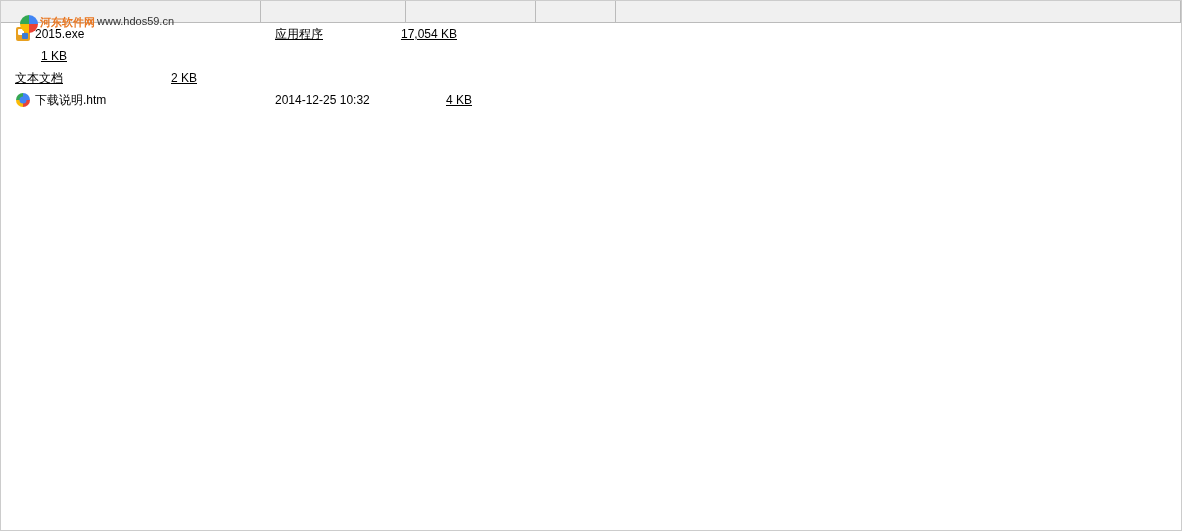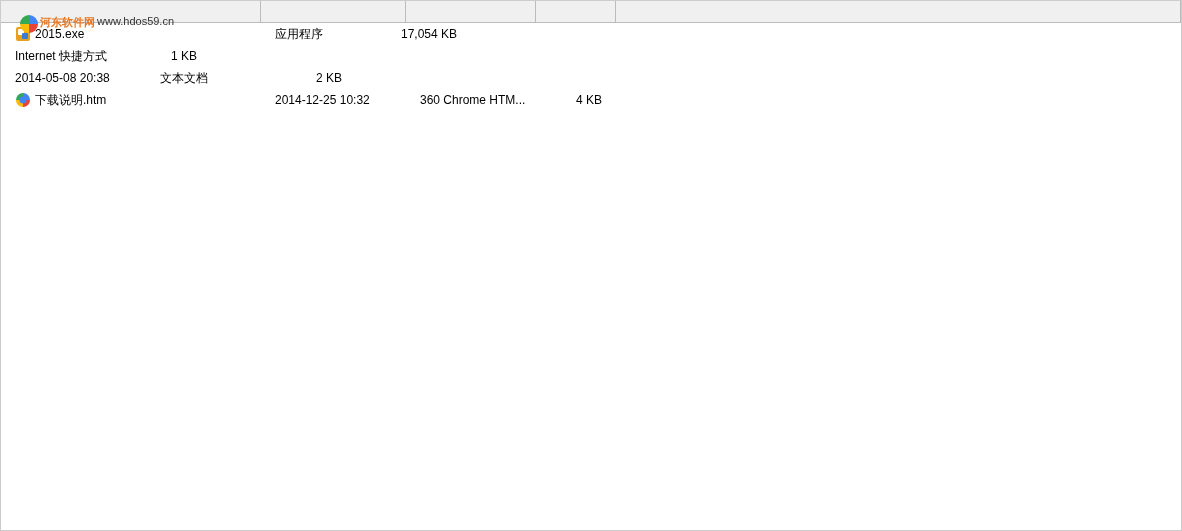--- a/index.html
+++ b/index.html
@@ -40,22 +40,22 @@
       white-space: nowrap;
       overflow: hidden;
       cursor: pointer;
       height: 100%;
       display: flex;
       align-items: center;
     }
 
     .col-name { width: 260px; }
     .col-date { width: 145px; }
-    .col-type { width: 130px; }
-    .col-size { width: 80px; }
+    .col-type { width: 130px; text-decoration: underline; }
+    .col-size { width: 80px; text-decoration: underline; }
     .col-extra { flex: 1; }
 
     .table-body {
       background: #fff;
     }
 
     .file-row {
       display: flex;
       align-items: center;
       height: 22px;
@@ -163,32 +163,26 @@
       </div>
       <div class="file-cell col-type">
         <span>应用程序</span>
       </div>
       <div class="file-cell col-size">
         <span>17,054 KB</span>
       </div>
       <div class="file-cell col-extra"></div>
     </div>
       <div class="file-row">
-      <div class="file-cell col-type">
-        <span>Internet 快捷方式</span>
-      </div>
       <div class="file-cell col-size">
         <span>1 KB</span>
       </div>
       <div class="file-cell col-extra"></div>
     </div>
       <div class="file-row">
-      <div class="file-cell col-date">
-        <span>2014-05-08 20:38</span>
-      </div>
       <div class="file-cell col-type">
         <span>文本文档</span>
       </div>
       <div class="file-cell col-size">
         <span>2 KB</span>
       </div>
       <div class="file-cell col-extra"></div>
     </div>
       <div class="file-row">
       <div class="file-cell col-name">
@@ -200,23 +194,20 @@
         <path d="M8 15 A7 7 0 0 1 1 8 L8 8 Z" fill="#fbbc05"></path>
         <path d="M1 8 A7 7 0 0 1 8 1 L8 8 Z" fill="#34a853"></path>
         <circle cx="8" cy="8" r="3.5" fill="#4285f4"></circle>
       </svg>
           </span>
         <span>下载说明.htm</span>
       </div>
       <div class="file-cell col-date">
         <span>2014-12-25 10:32</span>
       </div>
-      <div class="file-cell col-type">
-        <span>360 Chrome HTM...</span>
-      </div>
       <div class="file-cell col-size">
         <span>4 KB</span>
       </div>
       <div class="file-cell col-extra"></div>
     </div>
     </div>
 
 </div>
 
 </body></html>

